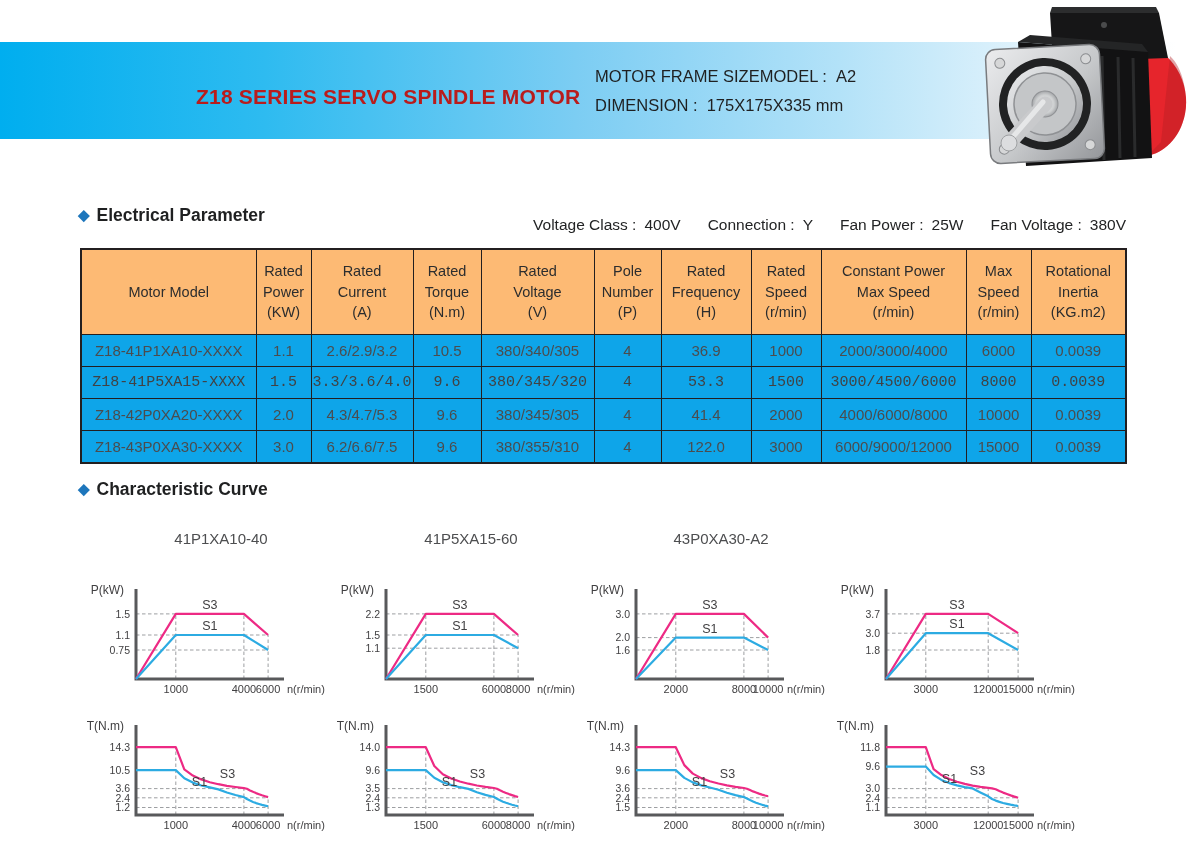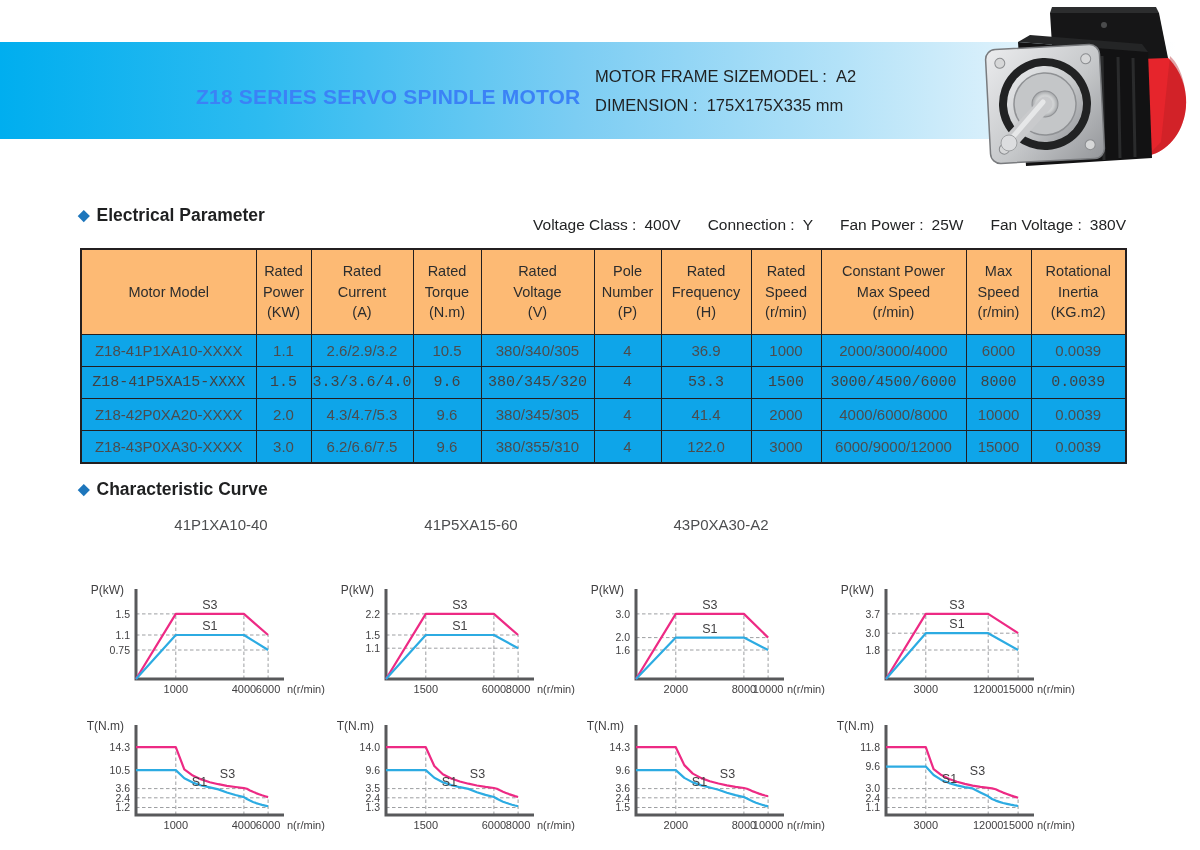--- a/index.html
+++ b/index.html
@@ -2,42 +2,42 @@
 <html><head>
 <meta charset="utf-8">
 <style>
   html,body{margin:0;padding:0;background:#ffffff;}
   .page{position:relative;width:1200px;height:850px;background:#fff;overflow:hidden;
         font-family:"Liberation Sans",sans-serif;}
   
   .banner{position:absolute;left:0;top:42px;width:100%;height:97px;
     background:linear-gradient(90deg,#00aeef 0%,#2ebbf0 22%,#7ccdf3 48%,#b3e2f8 70%,#e2f3fc 86%,#ffffff 98%);}
   .banner-title{position:absolute;left:196px;top:85px;font-size:21px;font-weight:bold;
-    color:#3b82f6;letter-spacing:0.2px;}
+    color:#b91c1c;letter-spacing:0.2px;}
   .hinfo{position:absolute;left:595px;top:62px;font-size:16.5px;color:#1f2021;line-height:29px;}
   .hinfo .val{margin-left:9px;text-align:right;}
   .motor{position:absolute;left:952px;top:0;width:240px;height:178px;}
   
   .sec{position:absolute;left:78px;display:flex;align-items:center;gap:7px;
     font-size:17.5px;font-weight:bold;color:#1f2021;}
   .sec .diamond{color:#1d76bc;font-size:15px;transform:translateY(-1px);}
   .sec1{top:205px;} .sec2{top:479px;}
   .specs{position:absolute;top:216px;right:74px;display:flex;gap:27px;
     font-size:15.5px;color:#232425;white-space:nowrap;text-align:right;}
   .specs .spec-label{margin-right:8px;}
   
   .etable{position:absolute;left:80px;top:248px;width:1045px;border-collapse:collapse;
     table-layout:fixed;border:2.5px solid #231f20;font-size:14.5px;}
   .etable th,.etable td{border:1.6px solid #231f20;text-align:center;padding:0;overflow:hidden;}
   .etable th{background:#fdba74;font-weight:400;color:#2c2d2e;height:84px;
     white-space:pre-line;line-height:1.42;}
   .etable td{height:31px;color:#4b4c4e;background:#0ea5e9;font-size:15px;}
   .etable tr.hl td{background:#0ea5e9;color:#414244;font-family:Liberation Mono, monospace;}
   
-  .coltitles{position:absolute;left:80px;top:516px;display:grid;grid-template-columns:repeat(4,250px);}
+  .coltitles{position:absolute;left:80px;top:530px;display:grid;grid-template-columns:repeat(4,250px);}
   .coltitles span{text-align:center;font-size:15px;color:#4d4e50;padding-left:32px;}
   .chartrow{position:absolute;left:80px;display:grid;grid-template-columns:repeat(4,250px);}
   #power-row{top:579px;} #torque-row{top:715px;}
   .chart-svg{display:block;}
 </style>
 </head>
 <body>
 
 <div class="page">
 

